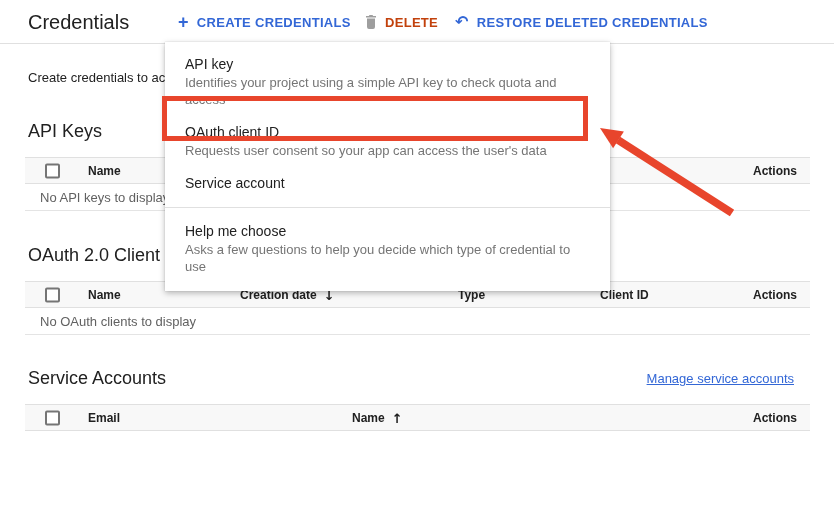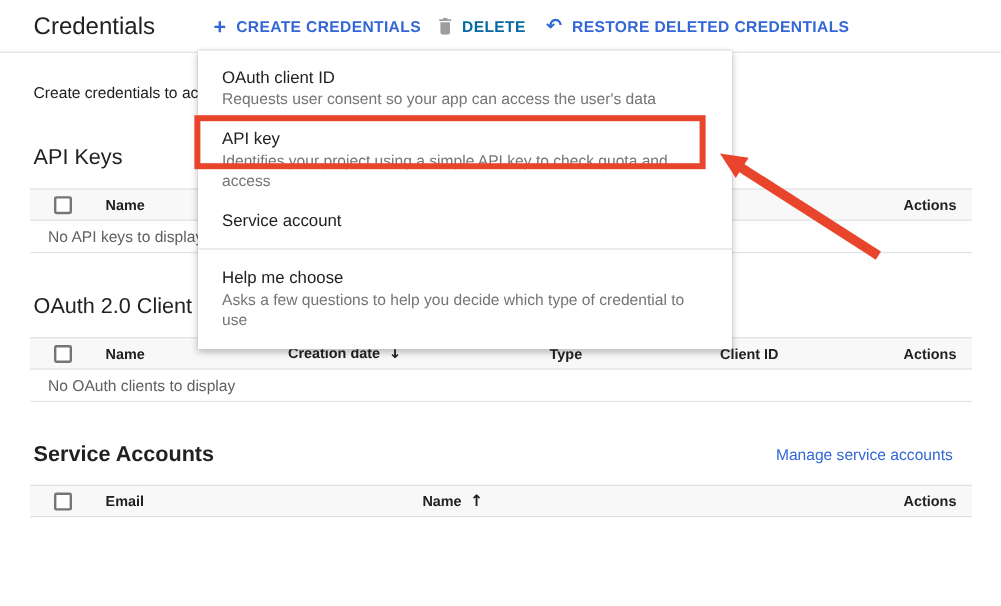--- a/index.html
+++ b/index.html
@@ -5,34 +5,34 @@
   * { margin:0; padding:0; box-sizing:border-box; }
   body { font-family:"Liberation Sans","DejaVu Sans",sans-serif; background:#fff; }
   .page { position:relative; width:834px; height:505px; background:#fff; overflow:hidden; }
 
   
   .header { position:absolute; top:0; left:0; width:834px; height:44px; border-bottom:1px solid #e0e0e0; background:#fff; }
   .page-title { position:absolute; left:28px; top:11px; font-size:20px; color:#212121; }
   .tb-btn { position:absolute; top:0; height:44px; display:flex; align-items:center; gap:8px;
             font-size:13px; font-weight:bold; letter-spacing:.3px; color:#3367d6; cursor:pointer; white-space:nowrap; }
   .tb-create { left:178px; }
-  .tb-delete { left:365px; color:#0369a1; }
+  .tb-delete { left:365px; color:#c2410c; }
   .tb-restore { left:455px; }
   .plus-glyph { font-size:18px; font-weight:bold; line-height:1; }
   .undo-glyph { font-size:16px; font-weight:bold; line-height:1; font-family:"DejaVu Sans",sans-serif; }
   .trash-svg { display:block; }
 
   .intro { position:absolute; left:28px; top:70px; font-size:13px; color:#212121; white-space:nowrap; }
 
   .section-heading { position:absolute; left:28px; font-size:18px; color:#212121; white-space:nowrap; }
   .h-api { top:121px; }
   .h-oauth { top:245px; }
-  .h-sa { top:368px;font-weight:bold; }
+  .h-sa { top:368px; }
   .manage-link { position:absolute; right:40px; top:371px; font-size:13px; color:#3367d6;
-                 cursor:pointer; }
+                 text-decoration:underline; cursor:pointer; }
 
   
   .tbl { position:absolute; left:25px; width:785px; }
   .tbl-api { top:157px; }
   .tbl-oauth { top:281px; }
   .tbl-sa { top:404px; }
   .thead { position:relative; height:27px; background:#f8f8f8; border-top:1px solid #e0e0e0;
            border-bottom:1px solid #e0e0e0; font-size:12px; font-weight:bold; color:#212121; }
   .thead .cell, .thead .cb { position:absolute; top:50%; transform:translateY(-50%); white-space:nowrap; }
   .cb { width:15px; height:15px; border:2px solid #757575; border-radius:2px; background:#fff; cursor:pointer; }
@@ -128,26 +128,26 @@
       <span class="cell c-sname">
         <span>Name</span>
         <span class="sort-glyph">↑</span>
       </span>
       <span class="cell c-actions">Actions</span>
     </div>
   </div>
 
   <div class="menu">
     <div class="menu-item">
+      <div class="mt">API key</div>
+      <div class="md">Identifies your project using a simple API key to check quota and access</div>
+    </div>
+    <div class="menu-item">
       <div class="mt">OAuth client ID</div>
       <div class="md">Requests user consent so your app can access the user's data</div>
-    </div>
-    <div class="menu-item">
-      <div class="mt">API key</div>
-      <div class="md">Identifies your project using a simple API key to check quota and access</div>
     </div>
     <div class="menu-item">
       <div class="mt">Service account</div>
     </div>
     <div class="menu-sep"></div>
     <div class="menu-item">
       <div class="mt">Help me choose</div>
       <div class="md">Asks a few questions to help you decide which type of credential to use</div>
     </div>
 

